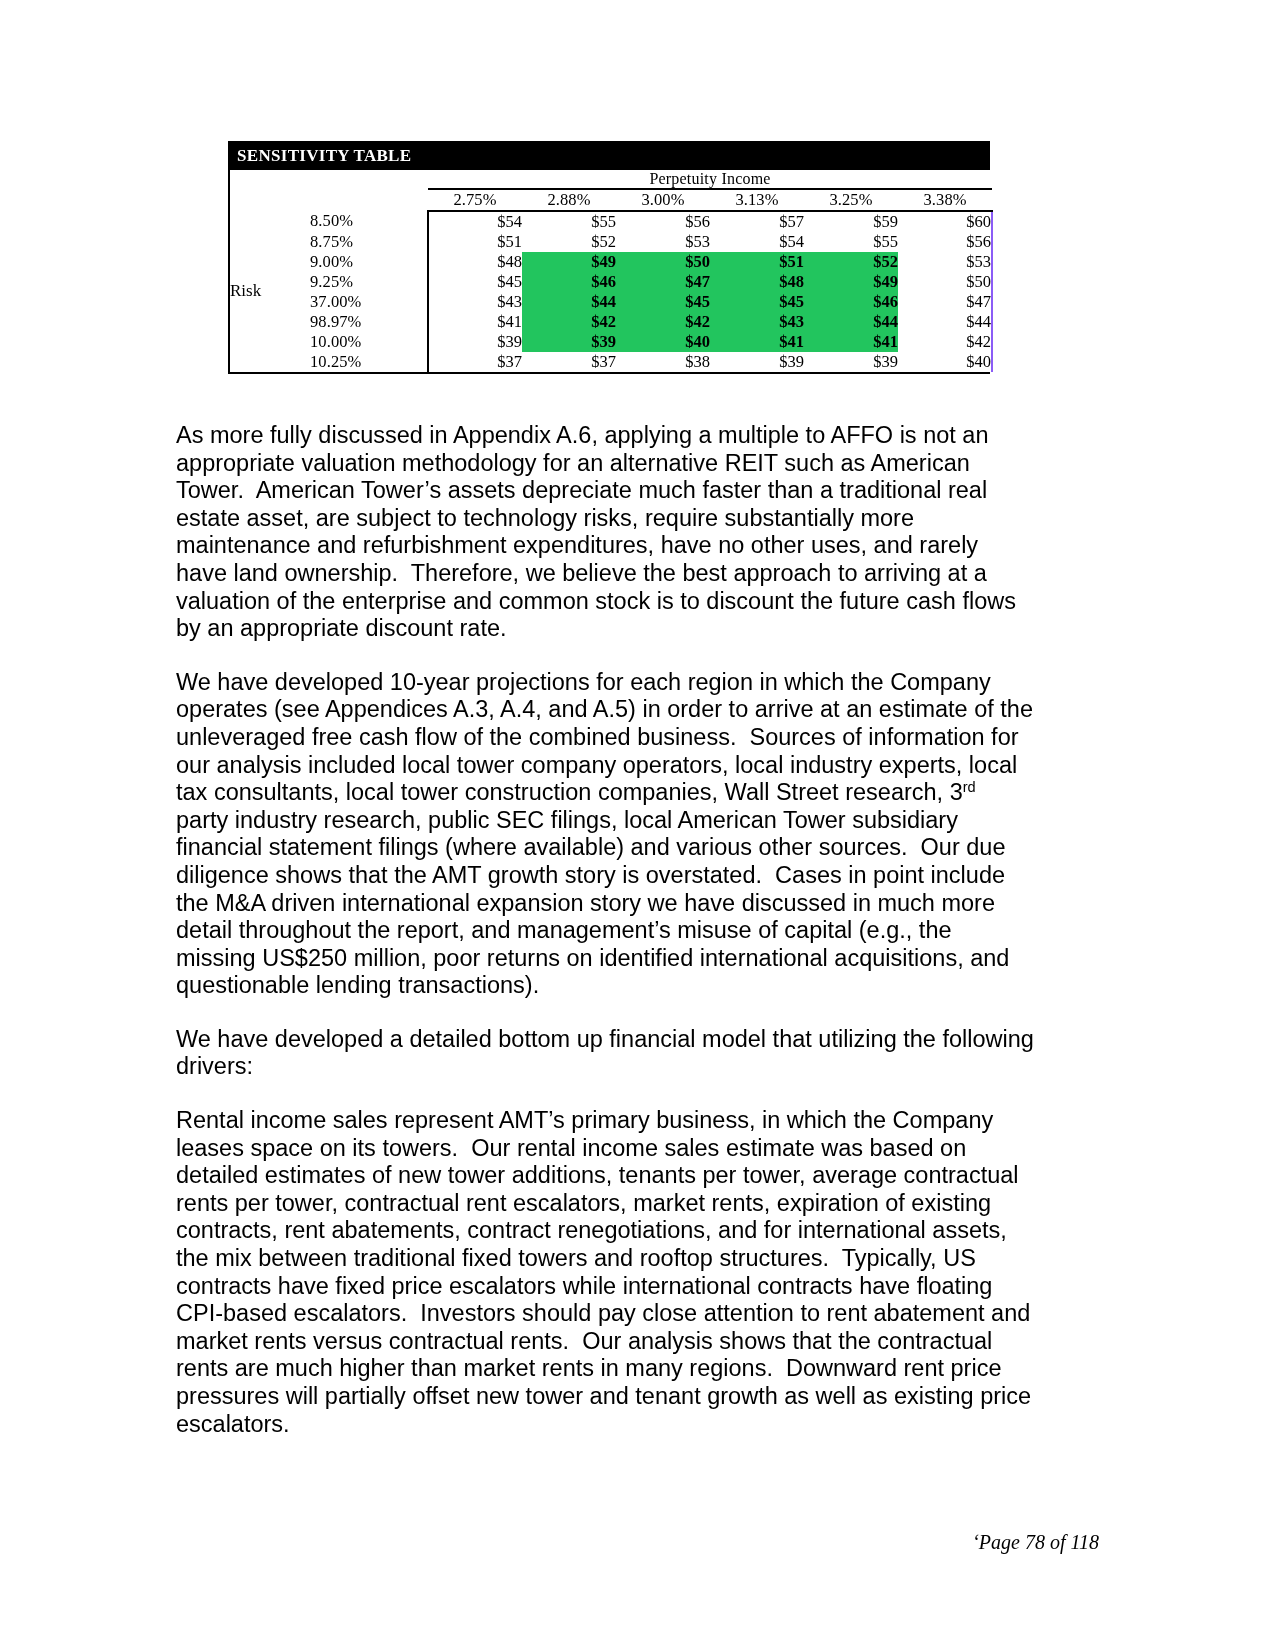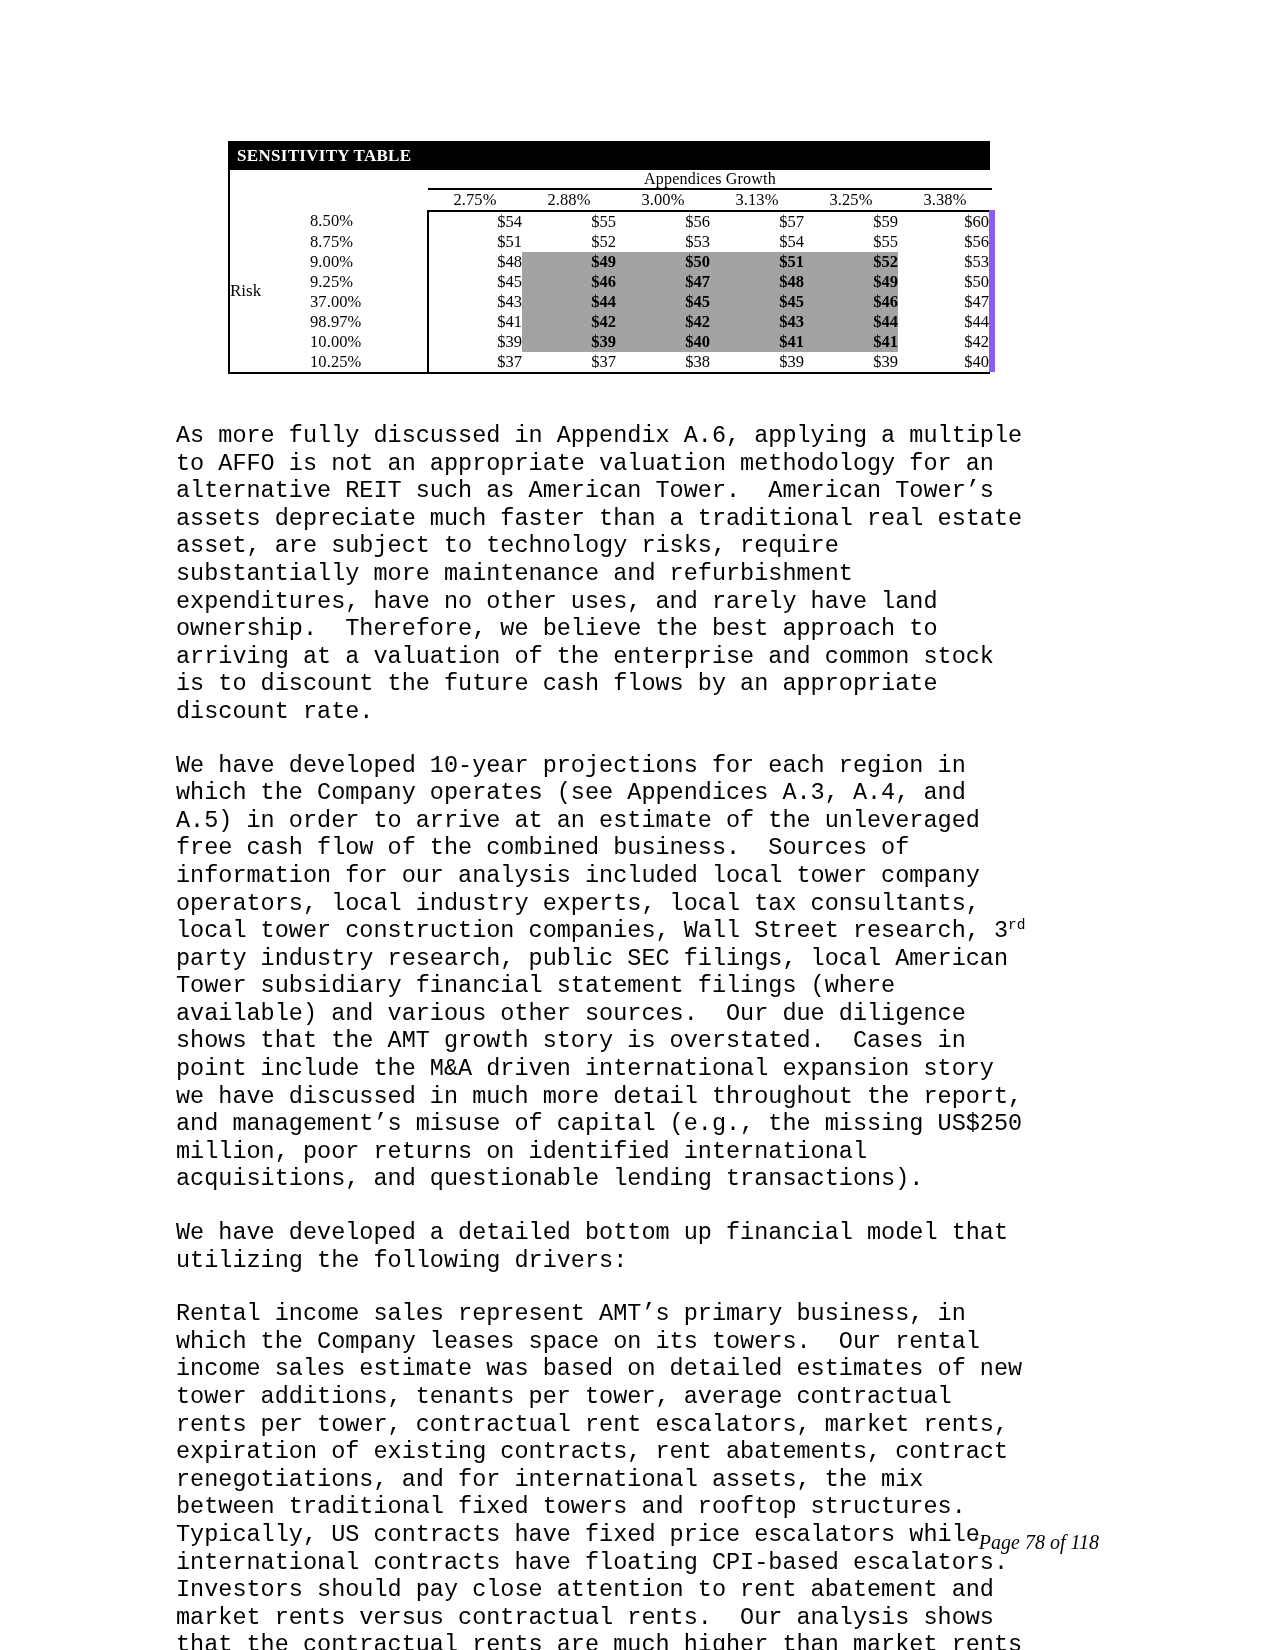--- a/index.html
+++ b/index.html
@@ -94,48 +94,48 @@
     font-size: 17px;
     padding-left: 6px;
     vertical-align: middle;
   }
   .cell {
     text-align: right;
     font-size: 16.5px;
     padding: 2px 0 2px 0;
   }
   .cell.hl {
-    background: #a3a3a3;
+    background: #22c55e;
     font-weight: bold;
   }
   .body-first td { padding-top: 3px; }
   tr.databody td { border-top: none; }
   .grid-left-edge {
     border-left: 2px solid #000;
   }
   .grid-right-edge {
-    border-right: 6px solid #8b5cf6;
+    border-right: 2px solid #8b5cf6;
   }
   .grid-top-edge {
     border-top: 2px solid #000;
   }
 
   
   .content {
     position: absolute;
     left: 176px;
     top: 422px;
     width: 858px;
   }
   p.para {
     font-size: 23.5px;
     line-height: 27.6px;
     margin: 0 0 26px 0;
     text-align: left;
-    font-family: Liberation Mono, monospace;
+    font-family: Liberation Sans, sans-serif;
     white-space: pre-wrap;
   }
   p.para:last-child { margin-bottom: 0; }
   .sec-head {
     font-size: 23.5px;
     line-height: 27.6px;
     font-style: italic;
     margin: 0 0 26px 0;
   }
   sup.ord {
@@ -172,21 +172,21 @@
         <col class="val-col">
         <col class="val-col">
         <col class="val-col">
         <col class="val-col">
       </colgroup>
 
       <tbody>
           <tr>
         <td></td>
         <td></td>
-        <td class="perp-head perp-rule" colspan="6">Appendices Growth</td>
+        <td class="perp-head perp-rule" colspan="6">Perpetuity Income</td>
       </tr>
 
       <tr class="colhead-row">
         <td style="border-bottom:none;"></td>
         <td style="border-bottom:none;"></td>
         <td class="colhead">2.75%</td>
         <td class="colhead">2.88%</td>
         <td class="colhead">3.00%</td>
         <td class="colhead">3.13%</td>
         <td class="colhead">3.25%</td>

